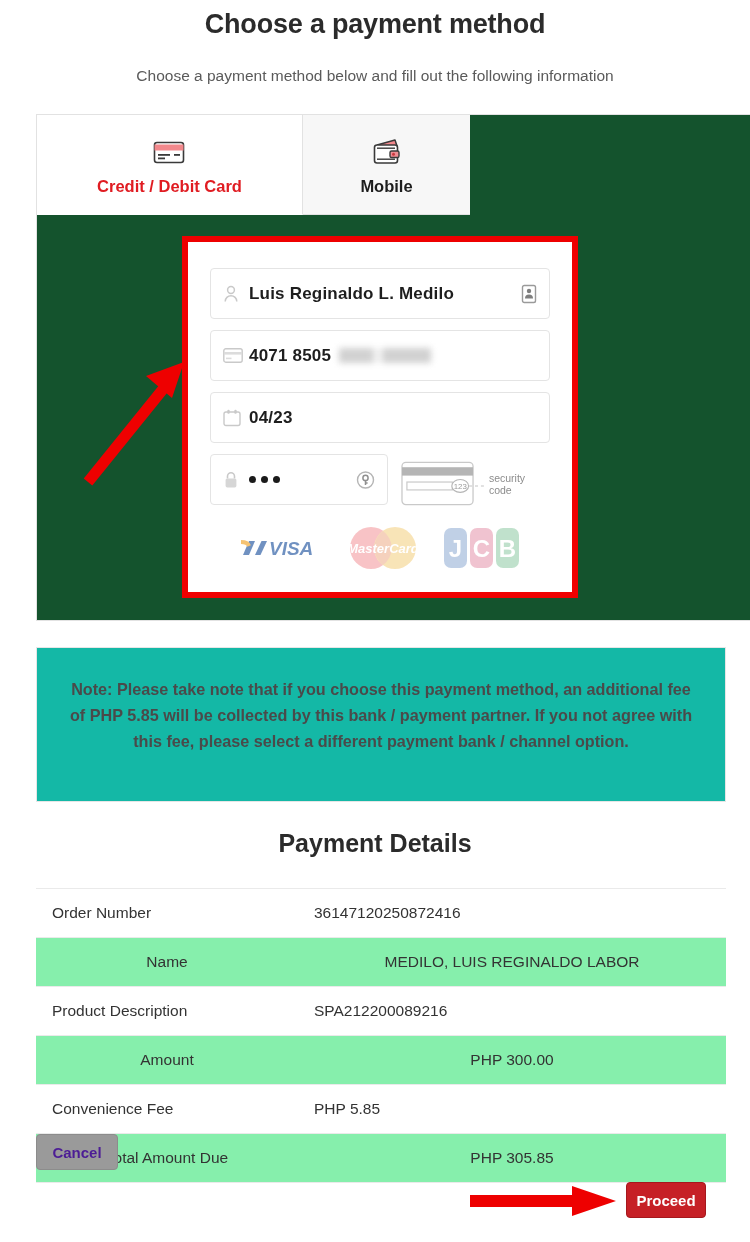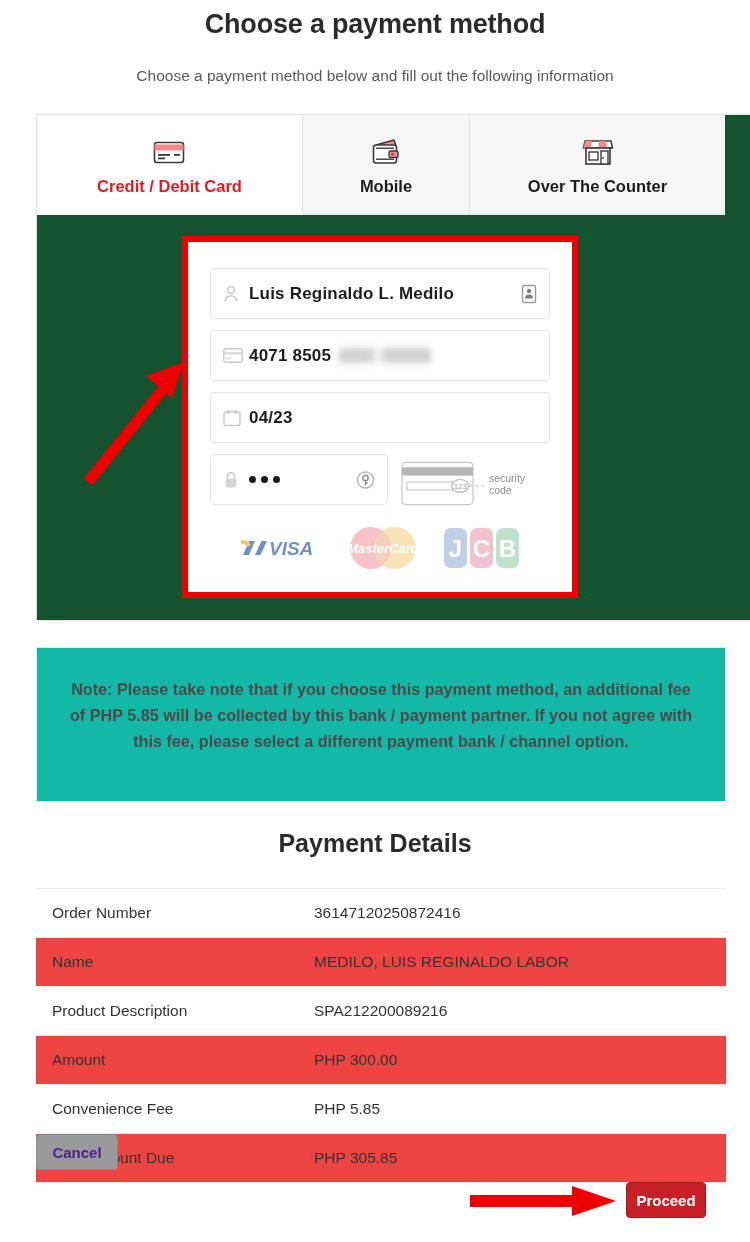--- a/index.html
+++ b/index.html
@@ -173,21 +173,21 @@
   }
   .details-table tr { border-bottom: 1px solid #eaeaea; }
   .details-table tr:first-child { border-top: 1px solid #eaeaea; }
   .details-table td {
     padding: 15px 16px;
     font-size: 15.5px;
     color: #333333;
     vertical-align: middle;
   }
   .details-table td.label { width: 262px; }
-  .row-alt { background: #ef4444; }
+  .row-alt { background: #86efac; text-align: center; }
 
   
   .btn-cancel {
     position: absolute;
     left: 36px; top: 1134px;
     width: 82px; height: 36px;
     background: #9a9a9a;
     border: 1px solid #8c8c8c;
     border-radius: 4px;
     color: #4c1d95;
@@ -242,34 +242,20 @@
             <rect x="3.5" y="7" width="23" height="18" rx="2.5" fill="#fff" stroke="#3a3a3a" stroke-width="1.6"></rect>
             <rect x="6" y="9.5" width="18" height="1.4" fill="#3a3a3a" stroke-dasharray="2 2"></rect>
             <rect x="6" y="20.5" width="18" height="1.4" fill="#3a3a3a" stroke-dasharray="2 2"></rect>
             <rect x="19" y="13" width="9" height="6.5" rx="1.6" fill="#ef8d93" stroke="#3a3a3a" stroke-width="1.4"></rect>
             <circle cx="22.5" cy="16.2" r="1.5" fill="#c8393f"></circle>
           </svg>
         </span>
         <span class="tab-label">Mobile</span>
       </div>
 
-      <div class="tab tab-2">
-        <span class="tab-icon">
-          <svg width="32" height="30" viewBox="0 0 32 30">
-            <path d="M3 3 H29 L30.5 10 H1.5 Z" fill="#fff" stroke="#3a3a3a" stroke-width="1.5"></path>
-            <path d="M3 3 H10 L9 10 H1.5 Z" fill="#ef8d93"></path>
-            <path d="M17 3 H24 L25 10 H16 Z" fill="#ef8d93"></path>
-            <rect x="4" y="10" width="24" height="16" fill="#fff" stroke="#3a3a3a" stroke-width="1.6"></rect>
-            <rect x="7" y="14" width="9" height="8" fill="#fff" stroke="#3a3a3a" stroke-width="1.4"></rect>
-            <rect x="19" y="13" width="7" height="13" fill="#fff" stroke="#3a3a3a" stroke-width="1.4"></rect>
-            <circle cx="21" cy="20" r="0.9" fill="#3a3a3a"></circle>
-          </svg>
-        </span>
-        <span class="tab-label">Over The Counter</span>
-      </div>
 
     </div>
   </div>
 
   <div class="form-highlight">
     <div class="form-inner">
 
       <div class="field">
         <span class="field-icon">
           <svg width="16" height="18" viewBox="0 0 16 18">

